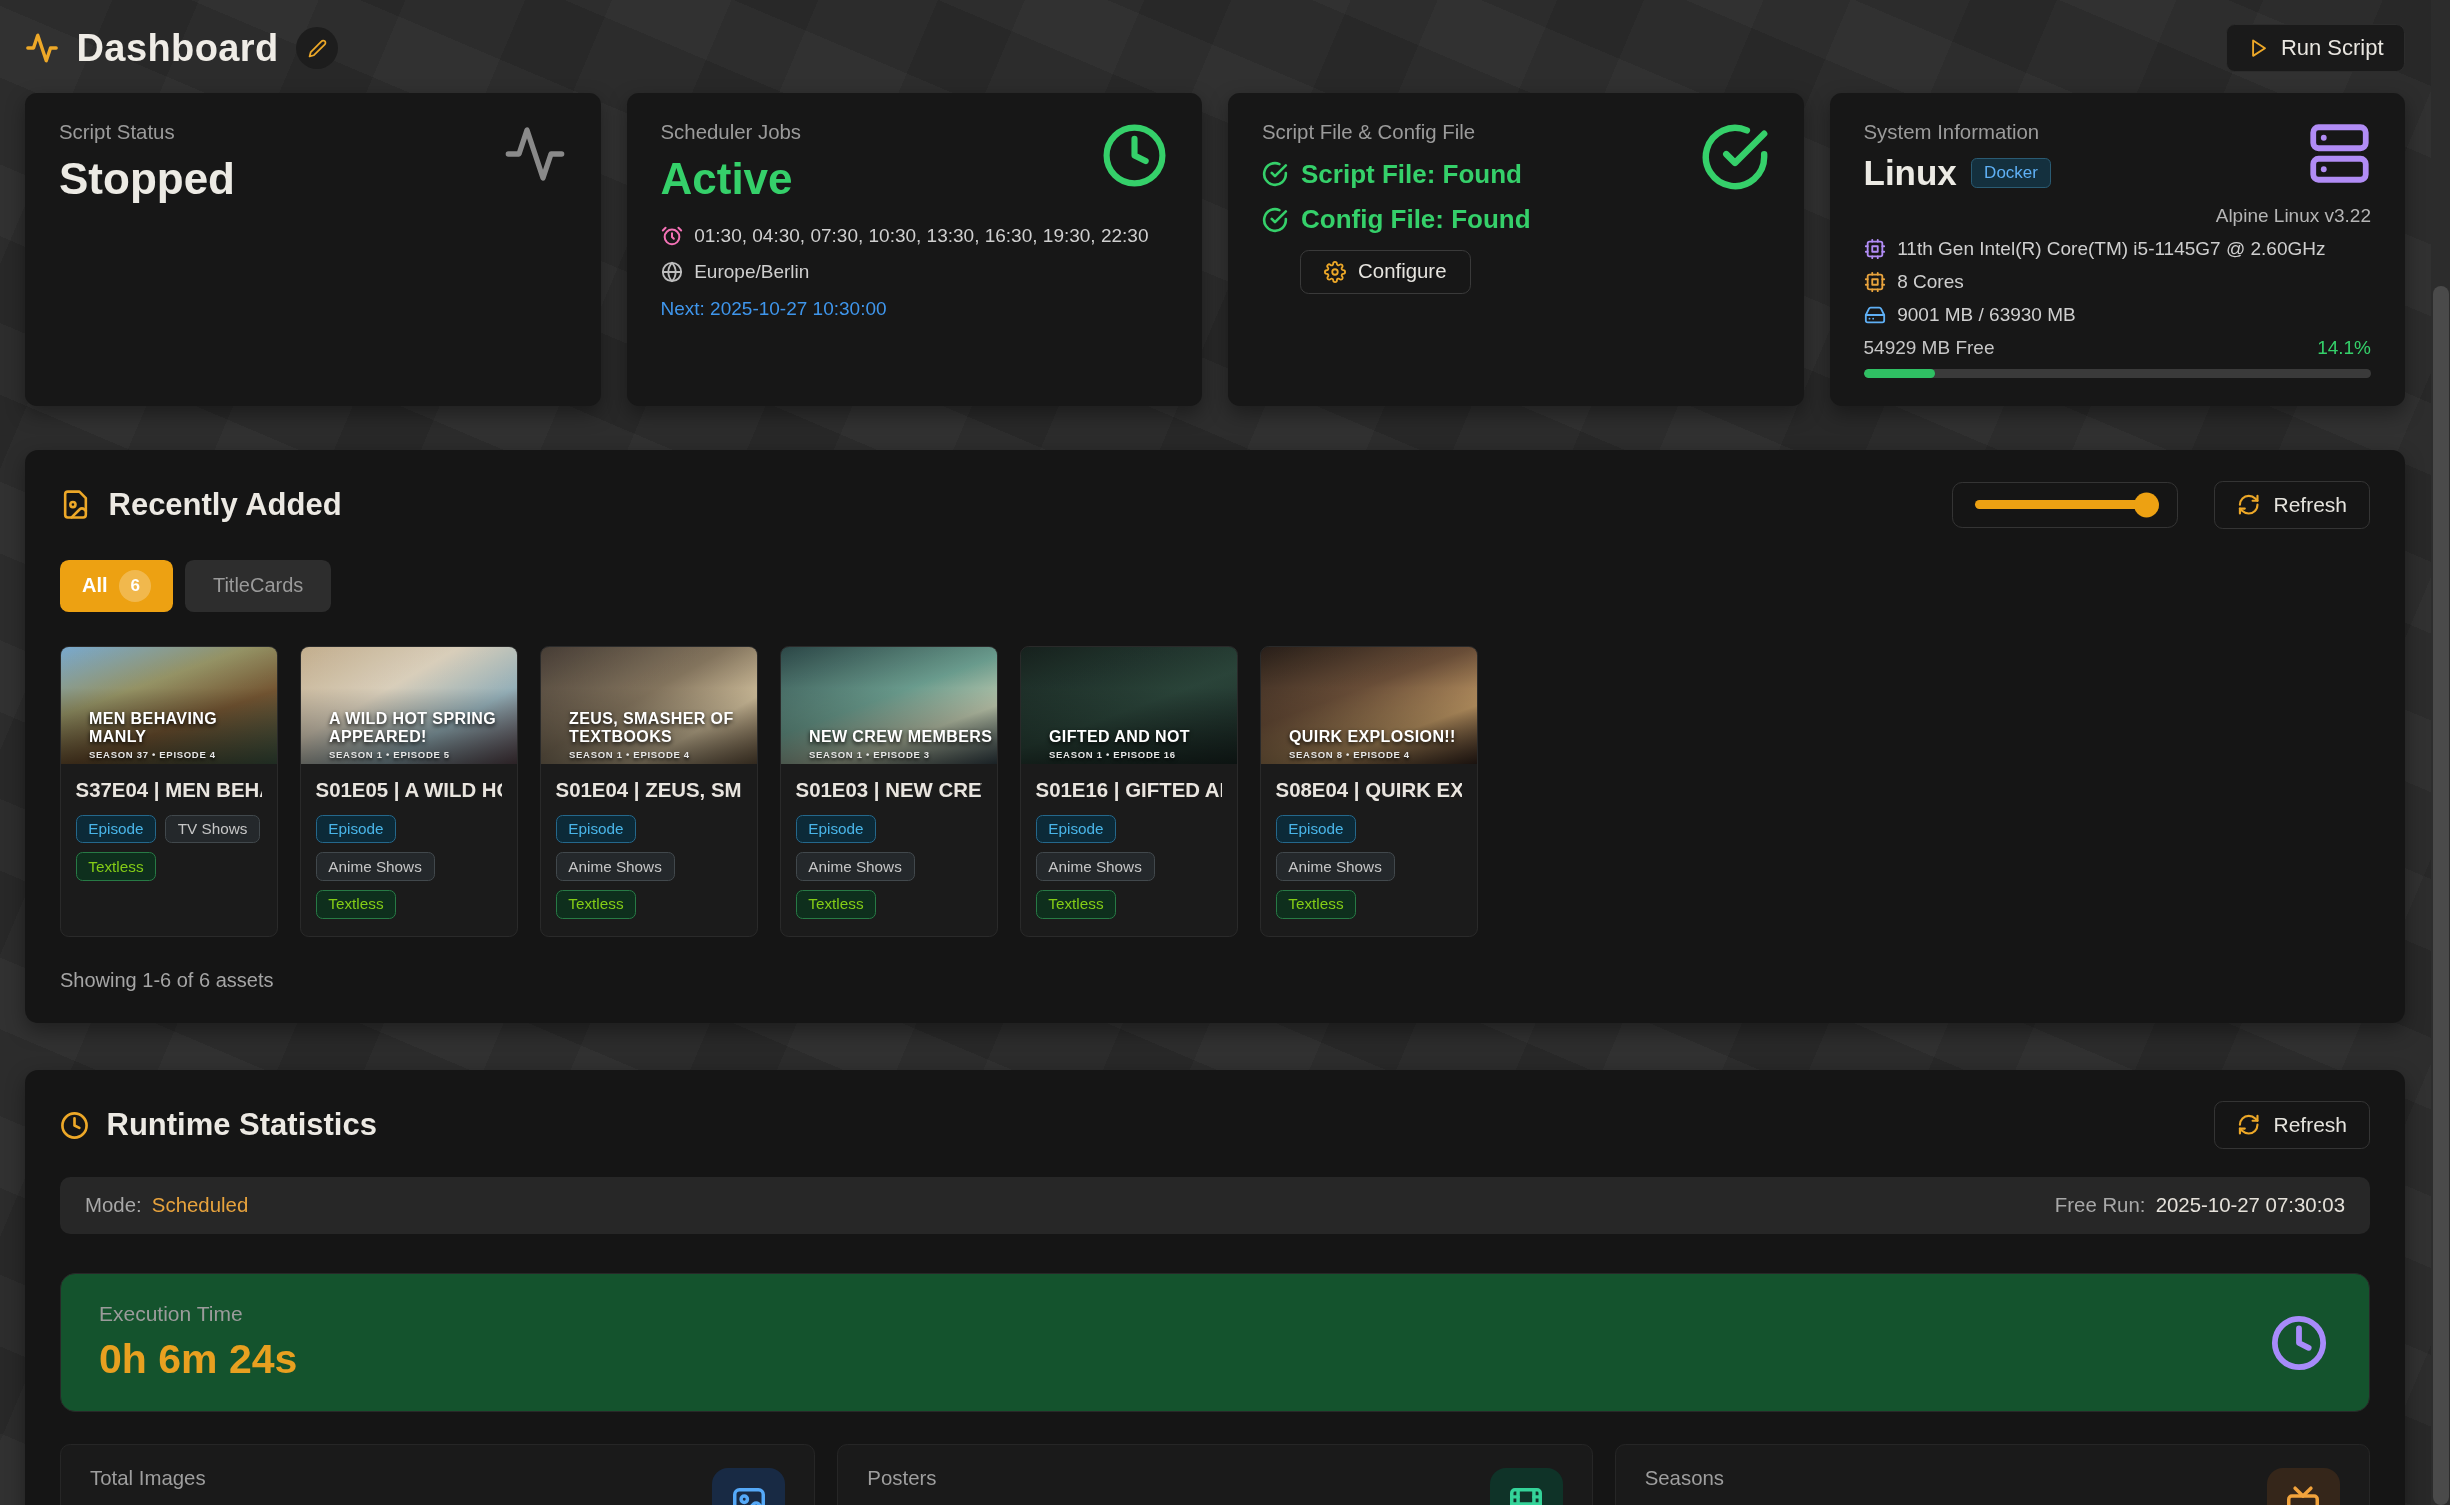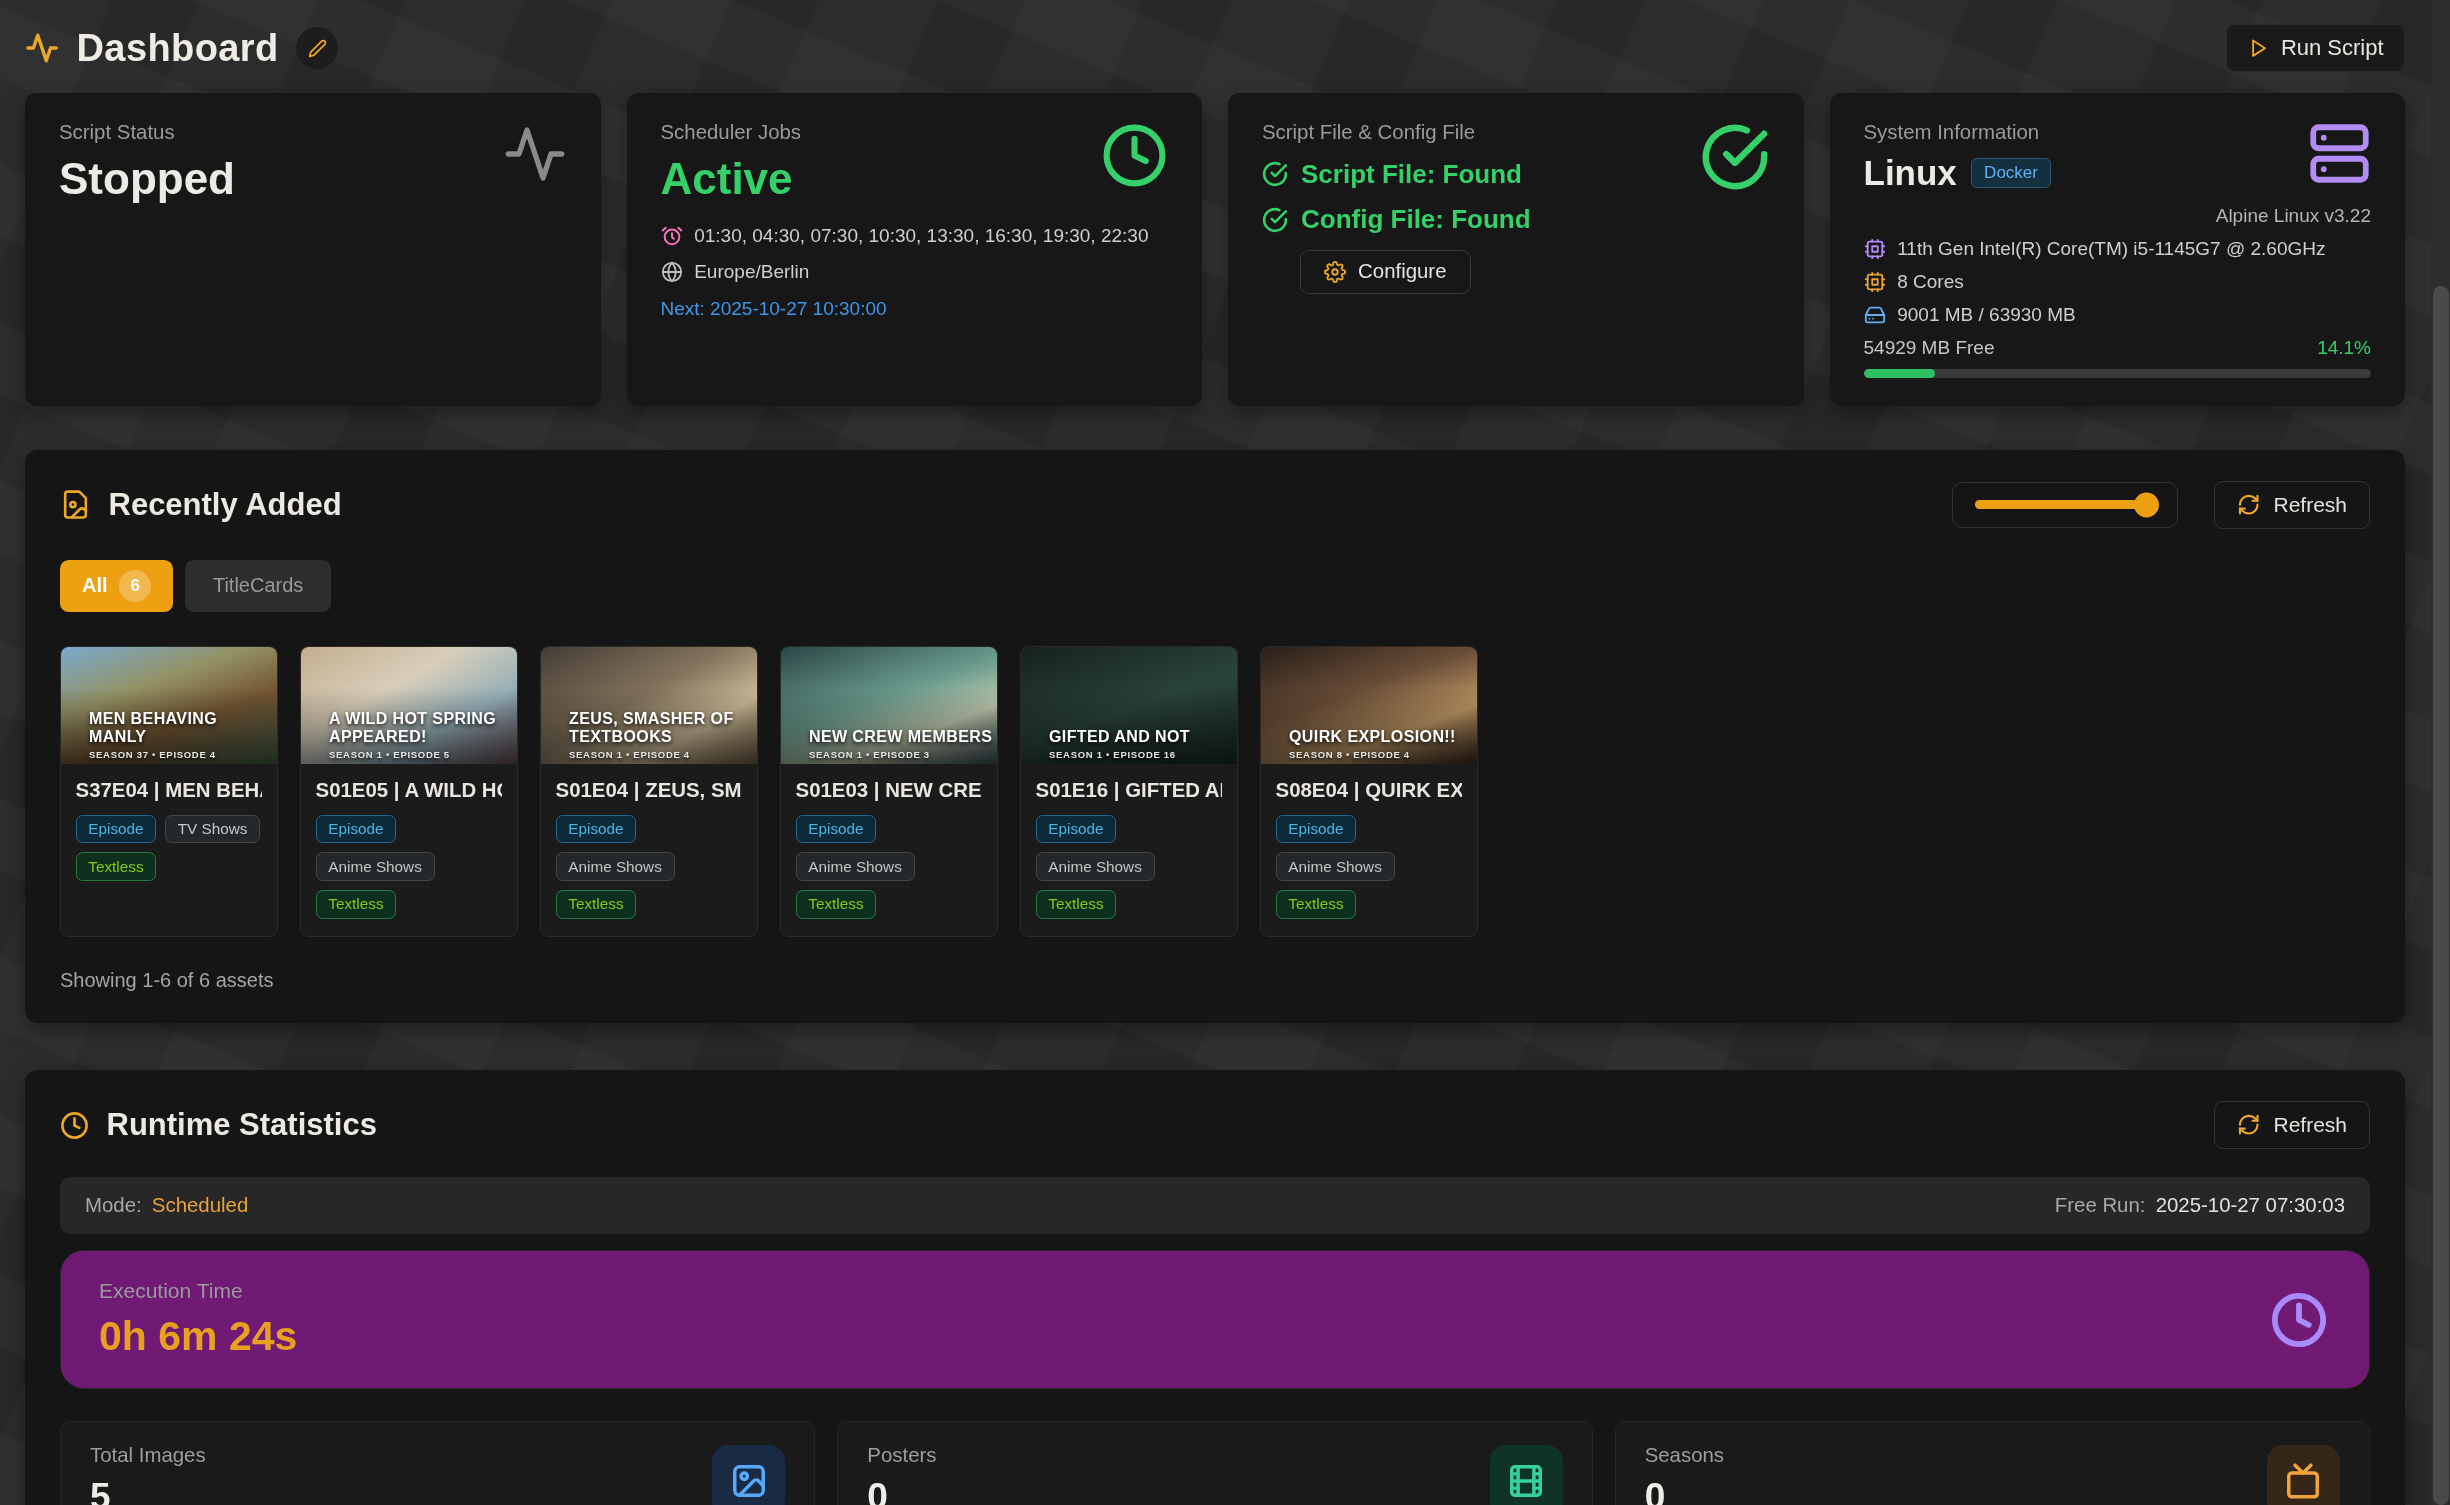--- a/index.html
+++ b/index.html
@@ -100,22 +100,22 @@
   .chip--category { color:#c6c6c6; background:#24282b; border-color:#41484c; }
   .chip--textless { color:#84cc16; background:#0e2f1d; border-color:#277a45; }
   .showing { margin-top:32px; font-size:20px; color:#a5a5a5; }
 
   
   .mode-bar { display:flex; align-items:center; margin-top:28px; background:#272727;
     border-radius:10.2px; padding:17px 25px; font-size:20.4px; }
   .mode-label, .lastrun-label { color:#a8a8a8; }
   .mode-value { color:#e8a33d; margin-left:10.2px; }
   .lastrun-value { color:#e5e1da; margin-left:10.2px; }
-  .exec-card { position:relative; margin-top:16px; background:#701a75; border:0.7px solid #282828;
-    border-radius:24px; padding:28px 38px; }
+  .exec-card { position:relative; margin-top:39px; background:#14532d; border:0.7px solid #282828;
+    border-radius:15px; padding:28px 38px; }
   .exec-label { font-size:21px; color:#9b9b9b; }
   .exec-value { font-size:41px; font-weight:bold; color:#e8a020; margin-top:10.2px; }
   .exec-clock { position:absolute; right:41px; top:50%; transform:translateY(-50%); color:#a78bfa; }
   .stats-grid { display:grid; grid-template-columns:repeat(3,1fr); gap:22px; margin-top:32px; }
   .stat { display:flex; align-items:center; justify-content:space-between; background:#1a1a1a;
     border:0.7px solid #262626; border-radius:10.2px; padding:22px 29px; min-height:114px; }
   .stat-label { font-size:20.4px; color:#9e9e9e; }
   .stat-value { font-size:37px; font-weight:bold; color:#efece6; margin-top:8.8px; }
   .stat-iconbox { width:73px; height:73px; border-radius:16px; display:flex;
     align-items:center; justify-content:center; }

